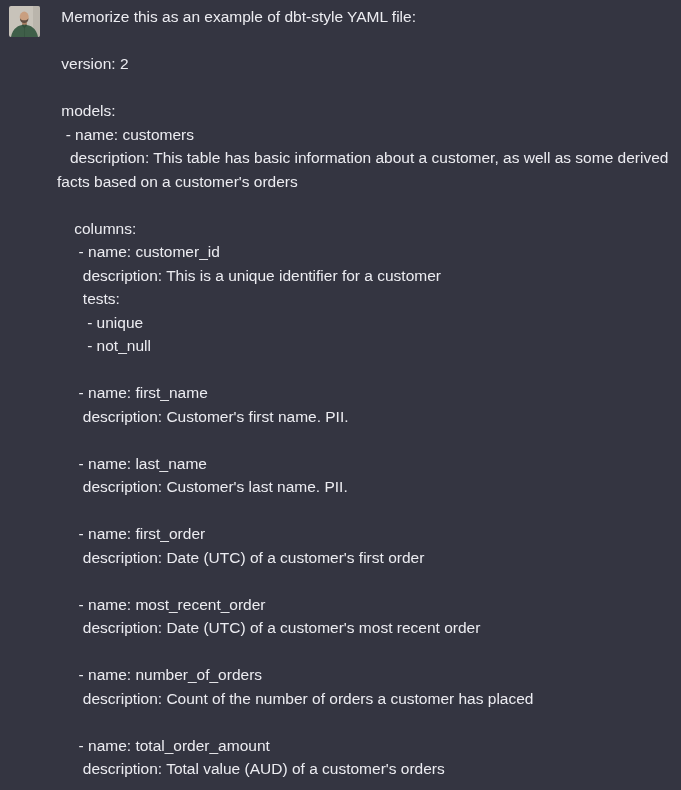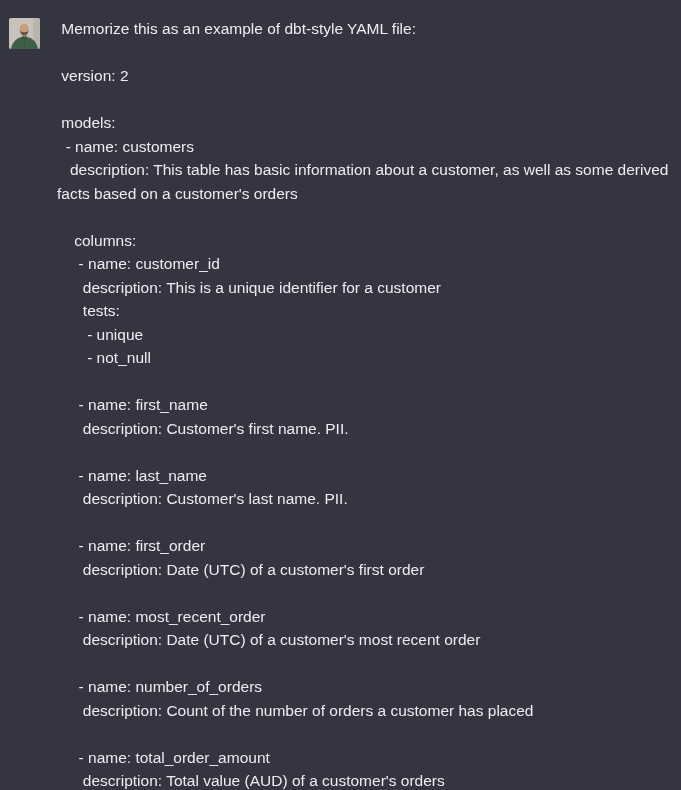--- a/index.html
+++ b/index.html
@@ -10,21 +10,20 @@
     width: 681px;
     height: 790px;
     background: var(--bg, #343541);
     overflow: hidden;
     position: relative;
   }
   .chat-row {
     position: relative;
     width: 681px;
     height: 660px;
-    margin-top: 12px;
   }
   .avatar {
     position: absolute;
     left: 9px;
     top: 6px;
     width: 31px;
     height: 31px;
     border-radius: 2px;
     overflow: hidden;
   }

